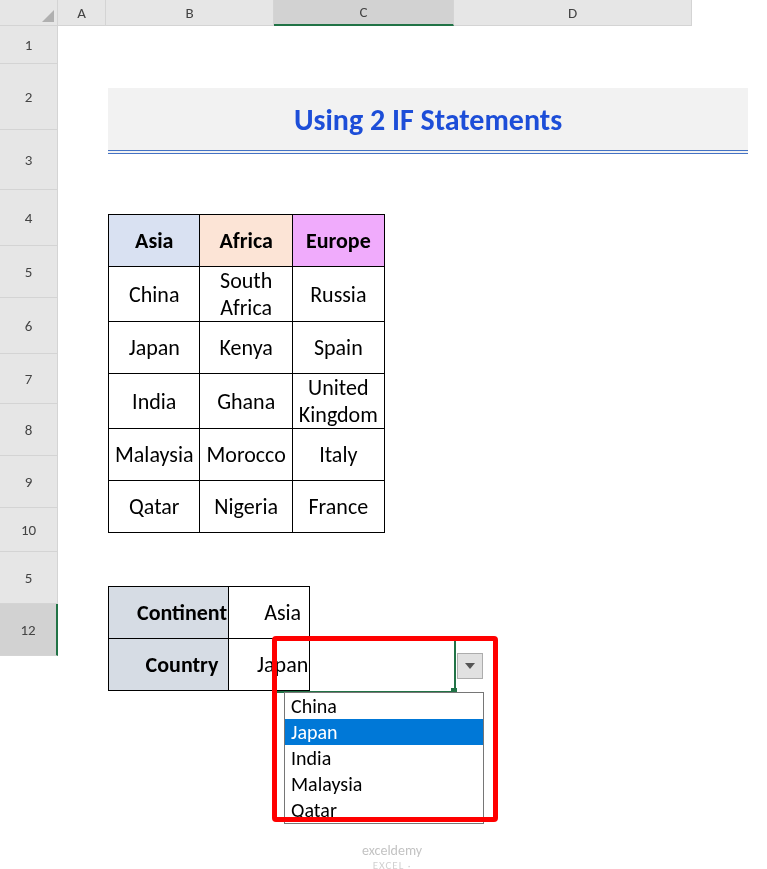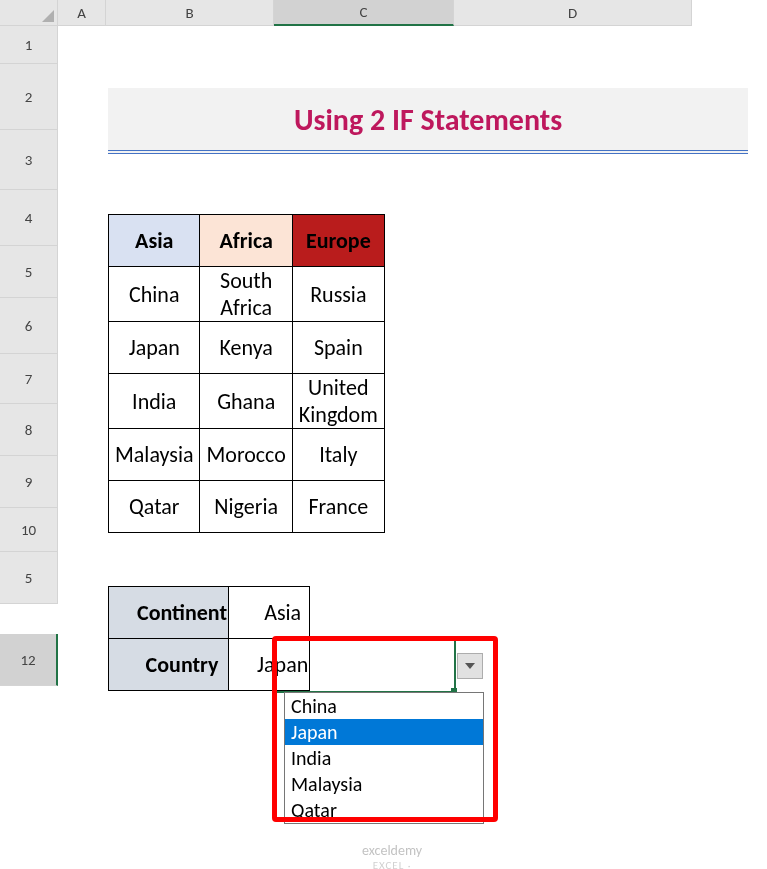--- a/index.html
+++ b/index.html
@@ -79,21 +79,21 @@
   }
   
   .title-cell {
     position:absolute;
     left:50px; top:62px;
     width:640px;
     height:66px;
     display:flex; align-items:center; justify-content:center;
     font-size:30px;
     font-weight:bold;
-    color:#be185d;
+    color:#1d4ed8;
     background:#f2f2f2;
     border-bottom:4px double #4472c4;
   }
   
   .main-table {
     position:absolute;
     left:50px; top:188px;
     border-collapse:collapse;
   }
   .main-table td, .main-table th {
@@ -102,21 +102,21 @@
     font-size:22px;
     height:52px;
     padding:0 6px;
   }
   .main-table .colB { width:166px; }
   .main-table .colC { width:180px; }
   .main-table .colD { width:236px; }
   .main-table th { font-weight:bold; }
   .hAsia { background:#d9e1f2; }
   .hAfrica { background:#fce4d6; }
-  .hEurope { background:#b91c1c; }
+  .hEurope { background:#f0abfc; }
   
   .lower-table {
     position:absolute;
     left:50px; top:560px;
     border-collapse:collapse;
   }
   .lower-table td {
     border:1px solid #000;
     text-align:center;
     font-size:22px;
@@ -212,21 +212,21 @@
       <div class="rh" style="height: 66px;">2</div>
       <div class="rh" style="height: 60px;">3</div>
       <div class="rh" style="height: 56px;">4</div>
       <div class="rh" style="height: 52px;">5</div>
       <div class="rh" style="height: 56px;">6</div>
       <div class="rh" style="height: 50px;">7</div>
       <div class="rh" style="height: 52px;">8</div>
       <div class="rh" style="height: 52px;">9</div>
       <div class="rh" style="height: 44px; text-align: right;">10</div>
       <div class="rh" style="height: 52px;">5</div>
-      <div class="rh selected" style="height: 52px; margin-top: 30px;">12</div>
+      <div class="rh selected" style="height: 52px;">12</div>
     </div>
 
   <div class="grid">
 
     <div class="title-cell">
       <span>Using 2 IF Statements</span>
     </div>
 
     <table class="main-table">
       <tbody>

